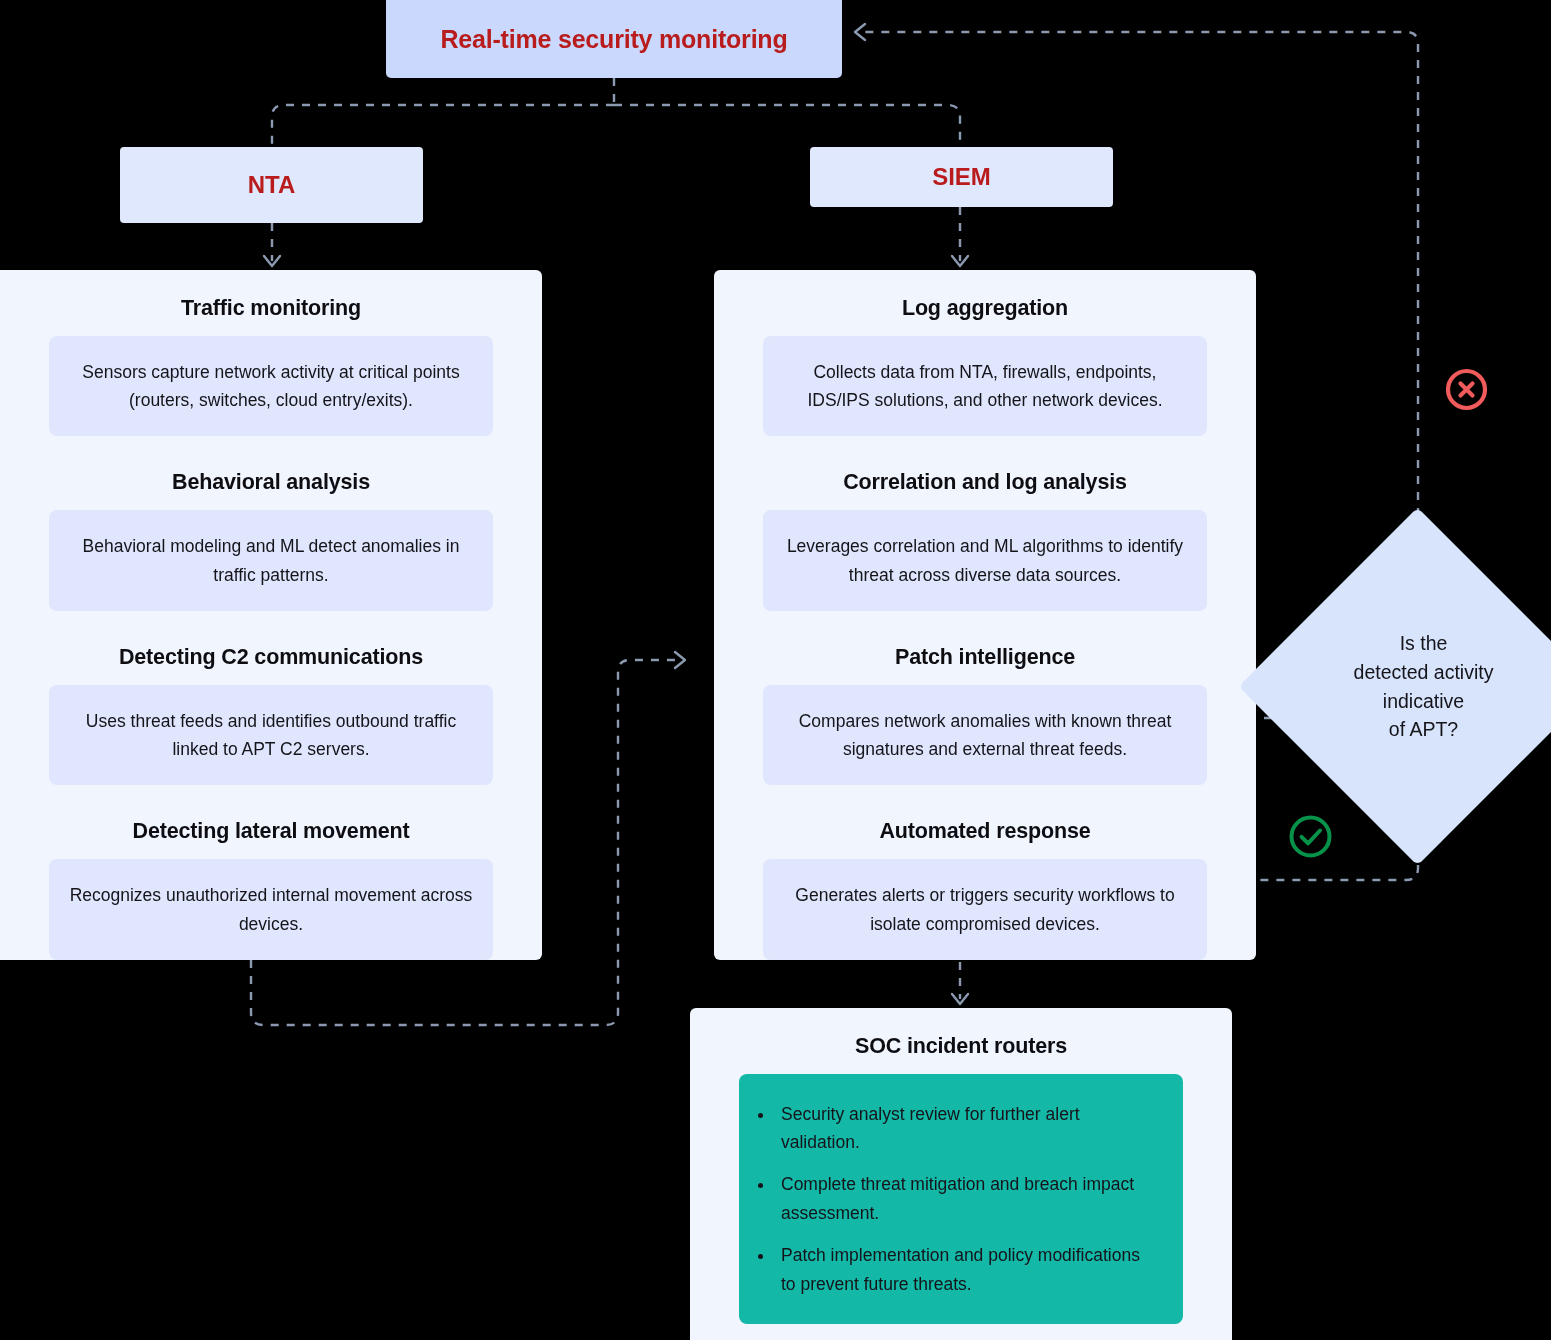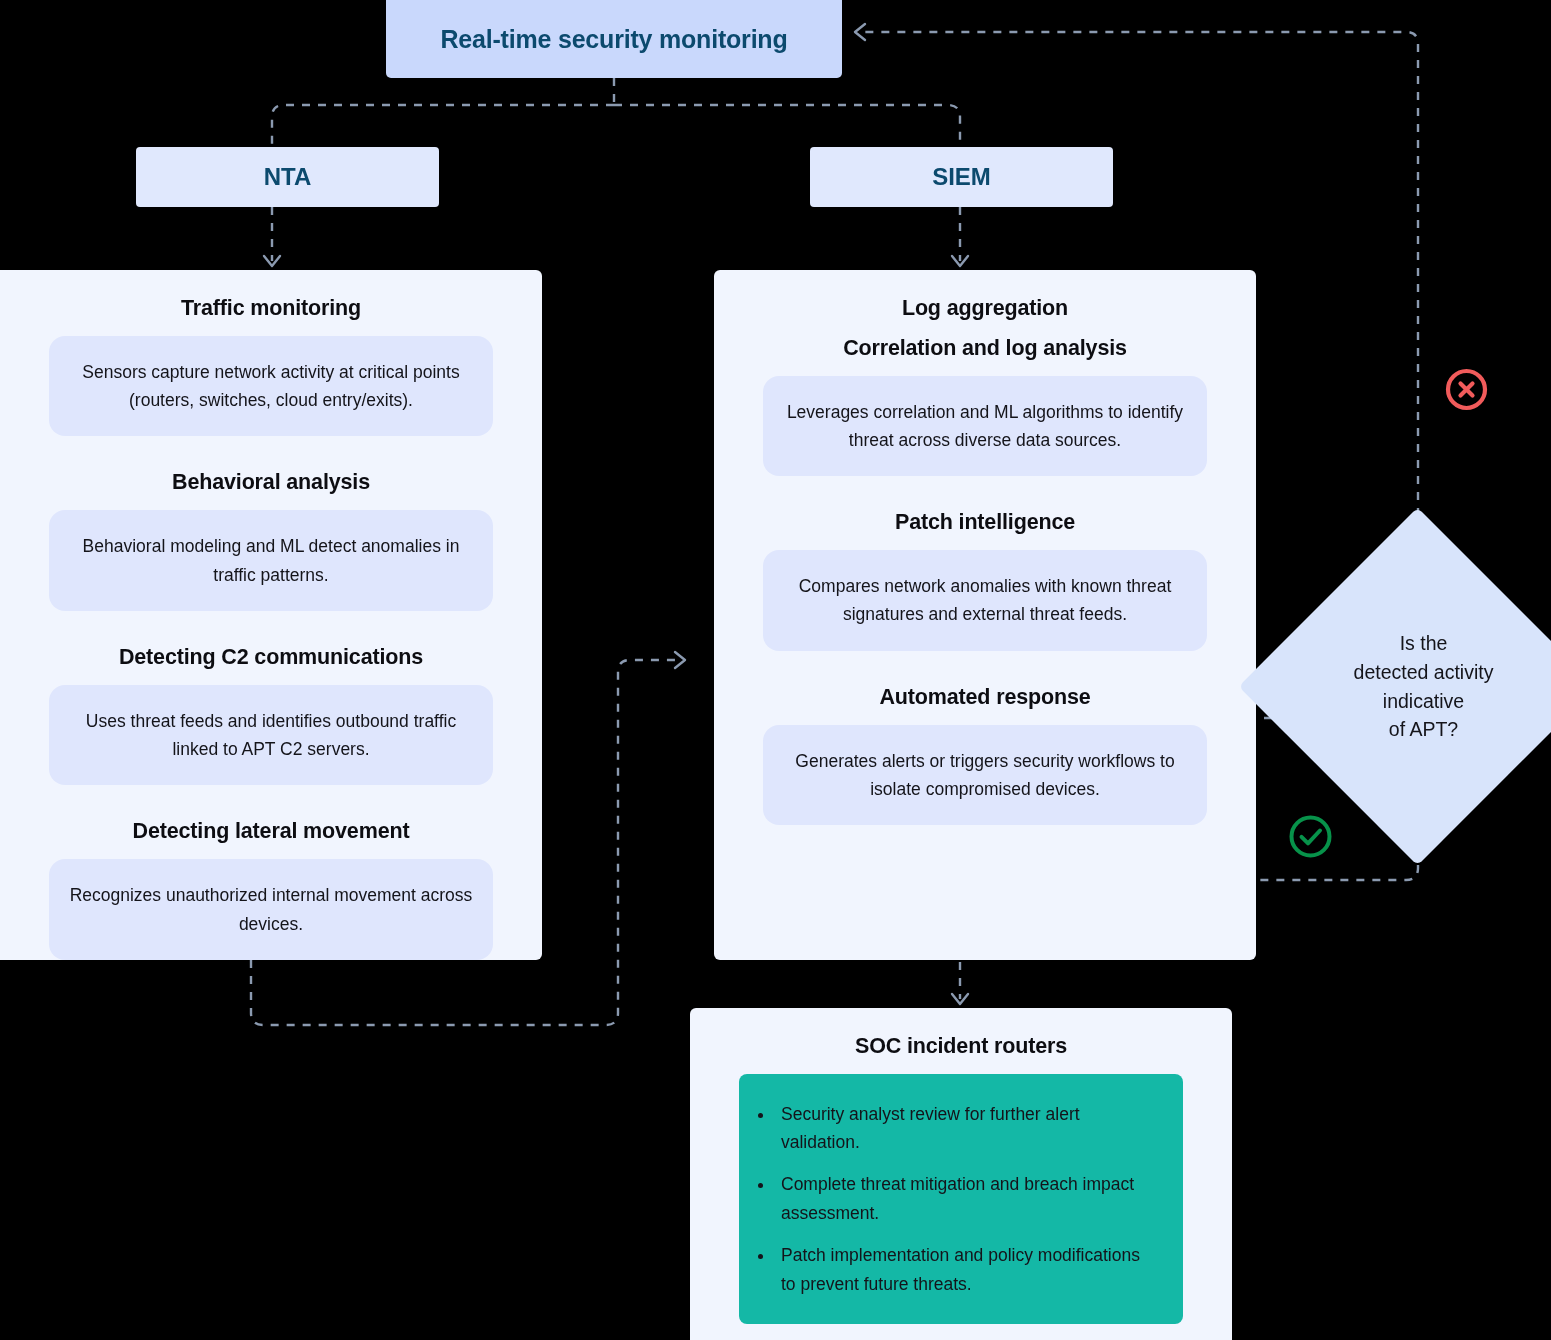--- a/index.html
+++ b/index.html
@@ -17,37 +17,37 @@
     -webkit-font-smoothing: antialiased;
   }
   .node {
     position: absolute;
     box-sizing: border-box;
     background: #c9d8fc;
     border-radius: 4px;
     display: flex;
     align-items: center;
     justify-content: center;
-    color: #0c4a6e;
+    color: #b91c1c;
     font-weight: bold;
   }
   #root-node {
     left: 386px;
     top: 0px;
     width: 456px;
     height: 78px;
     font-size: 25px;
     letter-spacing: -0.2px;
     border-radius: 0 0 5px 5px;
   }
   #nta-node {
-    left: 136px;
+    left: 120px;
     top: 147px;
     width: 303px;
-    height: 60px;
+    height: 76px;
     background: #e0e8fd;
     font-size: 24px;
   }
   #siem-node {
     left: 810px;
     top: 147px;
     width: 303px;
     height: 60px;
     background: #e0e8fd;
     font-size: 24px;
@@ -92,21 +92,21 @@
     text-align: center;
     font-size: 21.5px;
     font-weight: bold;
     color: #0d0d12;
     letter-spacing: -0.15px;
     margin: 0 0 14px 0;
     line-height: 1.2;
   }
   .sec-body {
     background: #dfe6fd;
-    border-radius: 16px;
+    border-radius: 8px;
     padding: 22px 20px;
     text-align: center;
     font-size: 17.5px;
     line-height: 1.62;
     color: #14141a;
     margin-bottom: 34px;
   }
   .sec-body.last { margin-bottom: 0; }
 
   .bullets {
@@ -255,20 +255,21 @@
       <div class="sec-body">Uses threat feeds and identifies outbound traffic linked to APT C2 servers.</div>
 
       <h3 class="sec-title">Detecting lateral movement</h3>
       <div class="sec-body last">Recognizes unauthorized internal movement across devices.</div>
     </div>
   </div>
 
   <div class="panel" id="siem-panel">
     <div class="panel-inner">
       <h3 class="sec-title">Log aggregation</h3>
+      <div class="sec-body">Collects data from NTA, firewalls, endpoints, IDS/IPS solutions, and other network devices.</div>
 
       <h3 class="sec-title">Correlation and log analysis</h3>
       <div class="sec-body">Leverages correlation and ML algorithms to identify threat across diverse data sources.</div>
 
       <h3 class="sec-title">Patch intelligence</h3>
       <div class="sec-body">Compares network anomalies with known threat signatures and external threat feeds.</div>
 
       <h3 class="sec-title">Automated response</h3>
       <div class="sec-body last">Generates alerts or triggers security workflows to isolate compromised devices.</div>
     </div>

